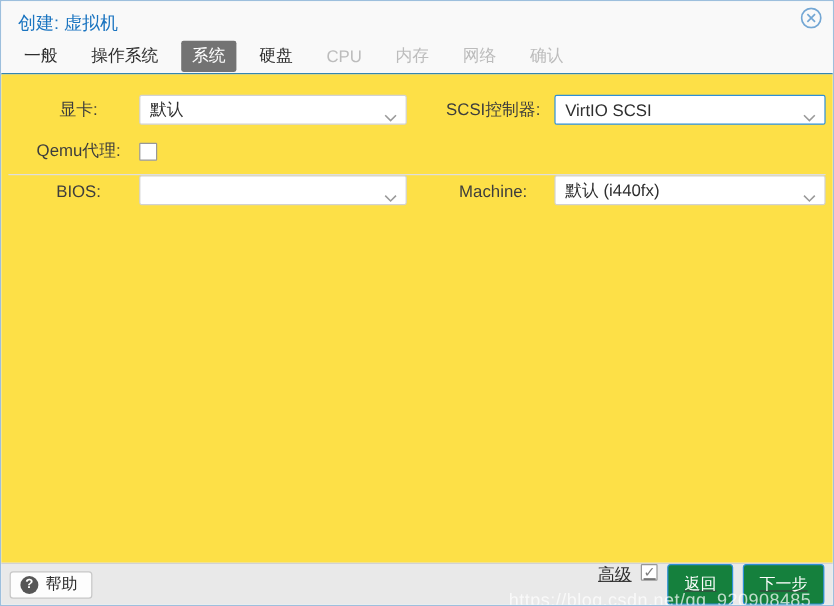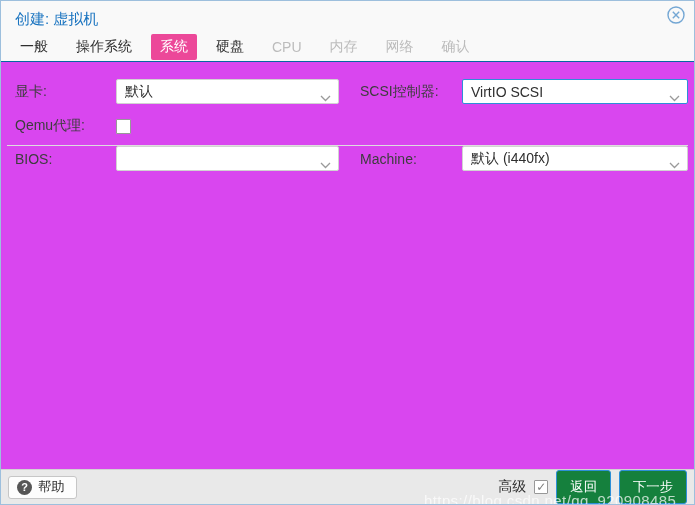--- a/index.html
+++ b/index.html
@@ -52,32 +52,33 @@
   }
   .tab {
     padding: 4px 9px;
     margin-right: 10px;
     border-radius: 2px;
     color: #2e2e2e;
     cursor: pointer;
     white-space: nowrap;
   }
   .tab.active {
-    background: #ec4899;
+    background: #737373;
     color: #fff;
   }
   .tab.disabled {
     color: #bcbcbc;
     cursor: default;
   }
   
   .form-area {
     flex: 1 1 auto;
-    background: #d946ef;
+    background: #fde047;
     padding: 17px 6px 0 14px;
+    text-align: center;
   }
   .frow {
     display: flex;
     align-items: center;
     margin-bottom: 10px;
   }
   .cell-left  { display:flex; align-items:center; width: 325px; }
   .cell-right { display:flex; align-items:center; width: 329px; margin-left: 21px; }
   .flabel { color: #3d3d3d; }
   .cell-left  .flabel { width: 101px; flex: 0 0 auto; }
@@ -156,22 +157,22 @@
     font-size: 11px;
     font-weight: bold;
     display: inline-flex;
     align-items: center;
     justify-content: center;
     line-height: 1;
   }
   .footer-right {
     margin-left: auto;
     display: flex;
-    align-items: center;
     gap: 8px;
+    text-decoration: underline;
   }
   .adv-label { color: #2e2e2e; }
   .btn-blue {
     background: #15803d;
     border: 1px solid #2d8fd8;
     color: #fff;
     padding: 16px 13px;
   }
   .watermark {
     position: absolute;

